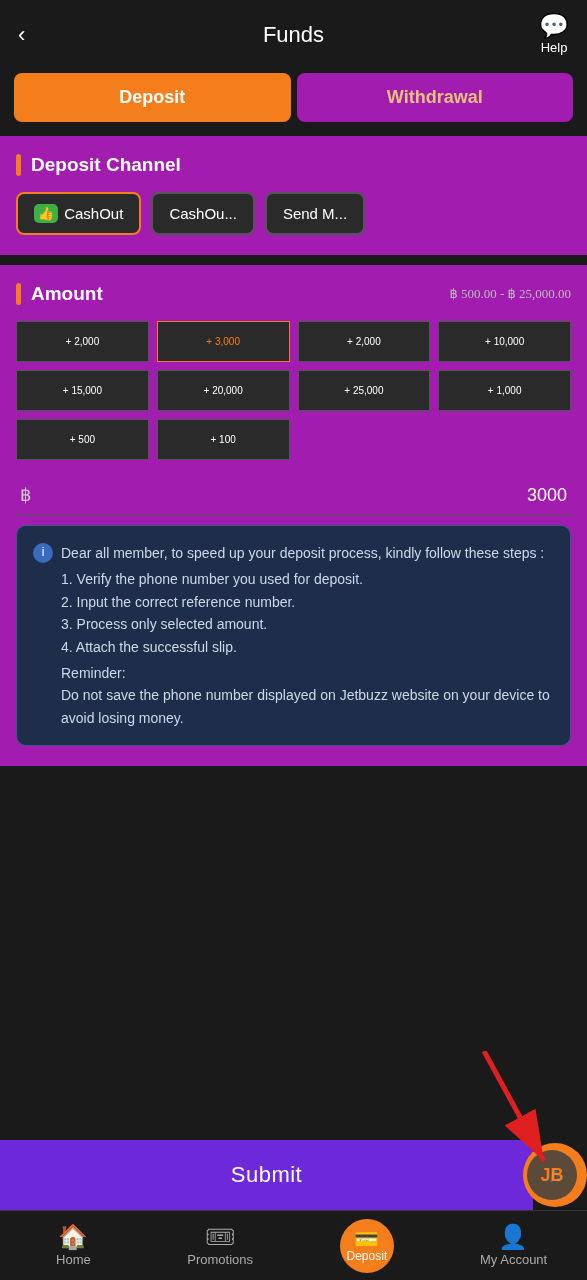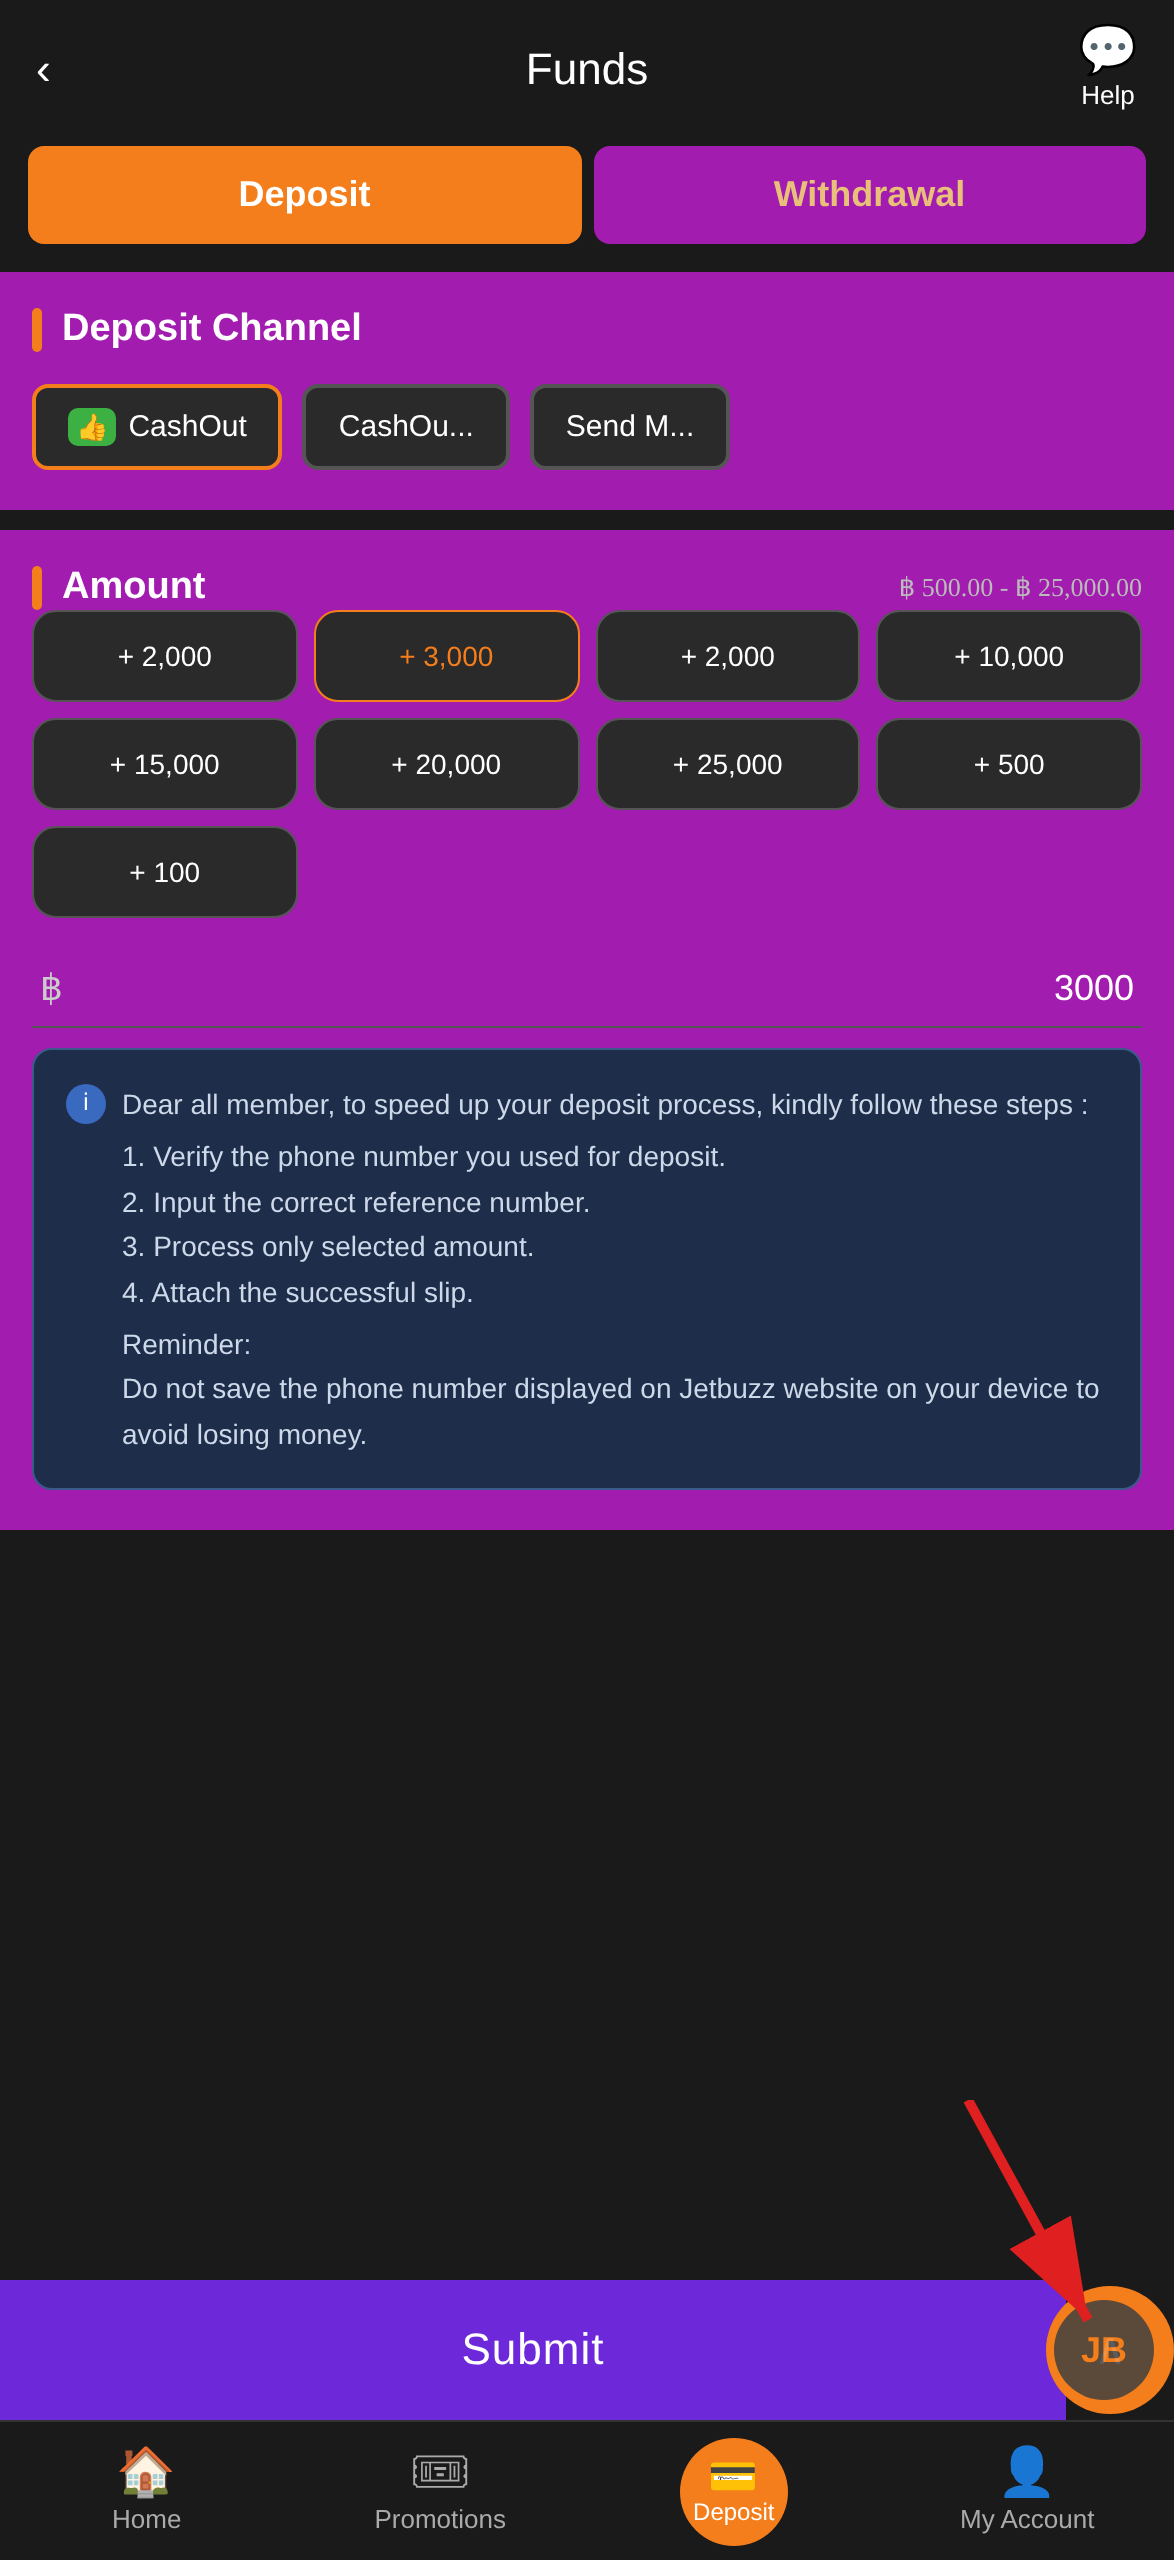--- a/index.html
+++ b/index.html
@@ -129,41 +129,41 @@
       font-size: 13px;
       display: flex;
       align-items: center;
     }
 
     
     .amount-header {
       display: flex;
       justify-content: space-between;
       align-items: center;
-      margin-bottom: 0;
+      margin-bottom: 16px;
     }
     .amount-range {
       font-size: 13px;
       color: #bbb;
       font-family: Liberation Serif, serif;
     }
 
     .amount-grid {
       display: grid;
       grid-template-columns: repeat(4, 1fr);
       gap: 8px;
       margin-bottom: 16px;
     }
     .amount-btn {
       border: 1.5px solid #555;
-      border-radius: 12px;
+      border-radius: 0;
       padding: 14px 4px;
       background: #2a2a2a;
       color: #fff;
-      font-size: 14px;
+      font-size: 10px;
       text-align: center;
       cursor: pointer;
     }
     .amount-btn.selected {
       border-color: #f47e1b;
       color: #f47e1b;
     }
 
     
     .amount-input-row {
@@ -376,20 +376,21 @@
   </div>
 
   <div class="amount-grid">
     <button class="amount-btn">+ 2,000</button>
     <button class="amount-btn selected">+ 3,000</button>
     <button class="amount-btn">+ 2,000</button>
     <button class="amount-btn">+ 10,000</button>
     <button class="amount-btn">+ 15,000</button>
     <button class="amount-btn">+ 20,000</button>
     <button class="amount-btn">+ 25,000</button>
+    <button class="amount-btn">+ 1,000</button>
     <button class="amount-btn">+ 500</button>
     <button class="amount-btn">+ 100</button>
   </div>
 
   <div class="amount-input-row">
     <span class="amount-currency">฿</span>
     <input class="amount-value" type="text" value="3000" style="">
   </div>
 
   <div class="info-box">

